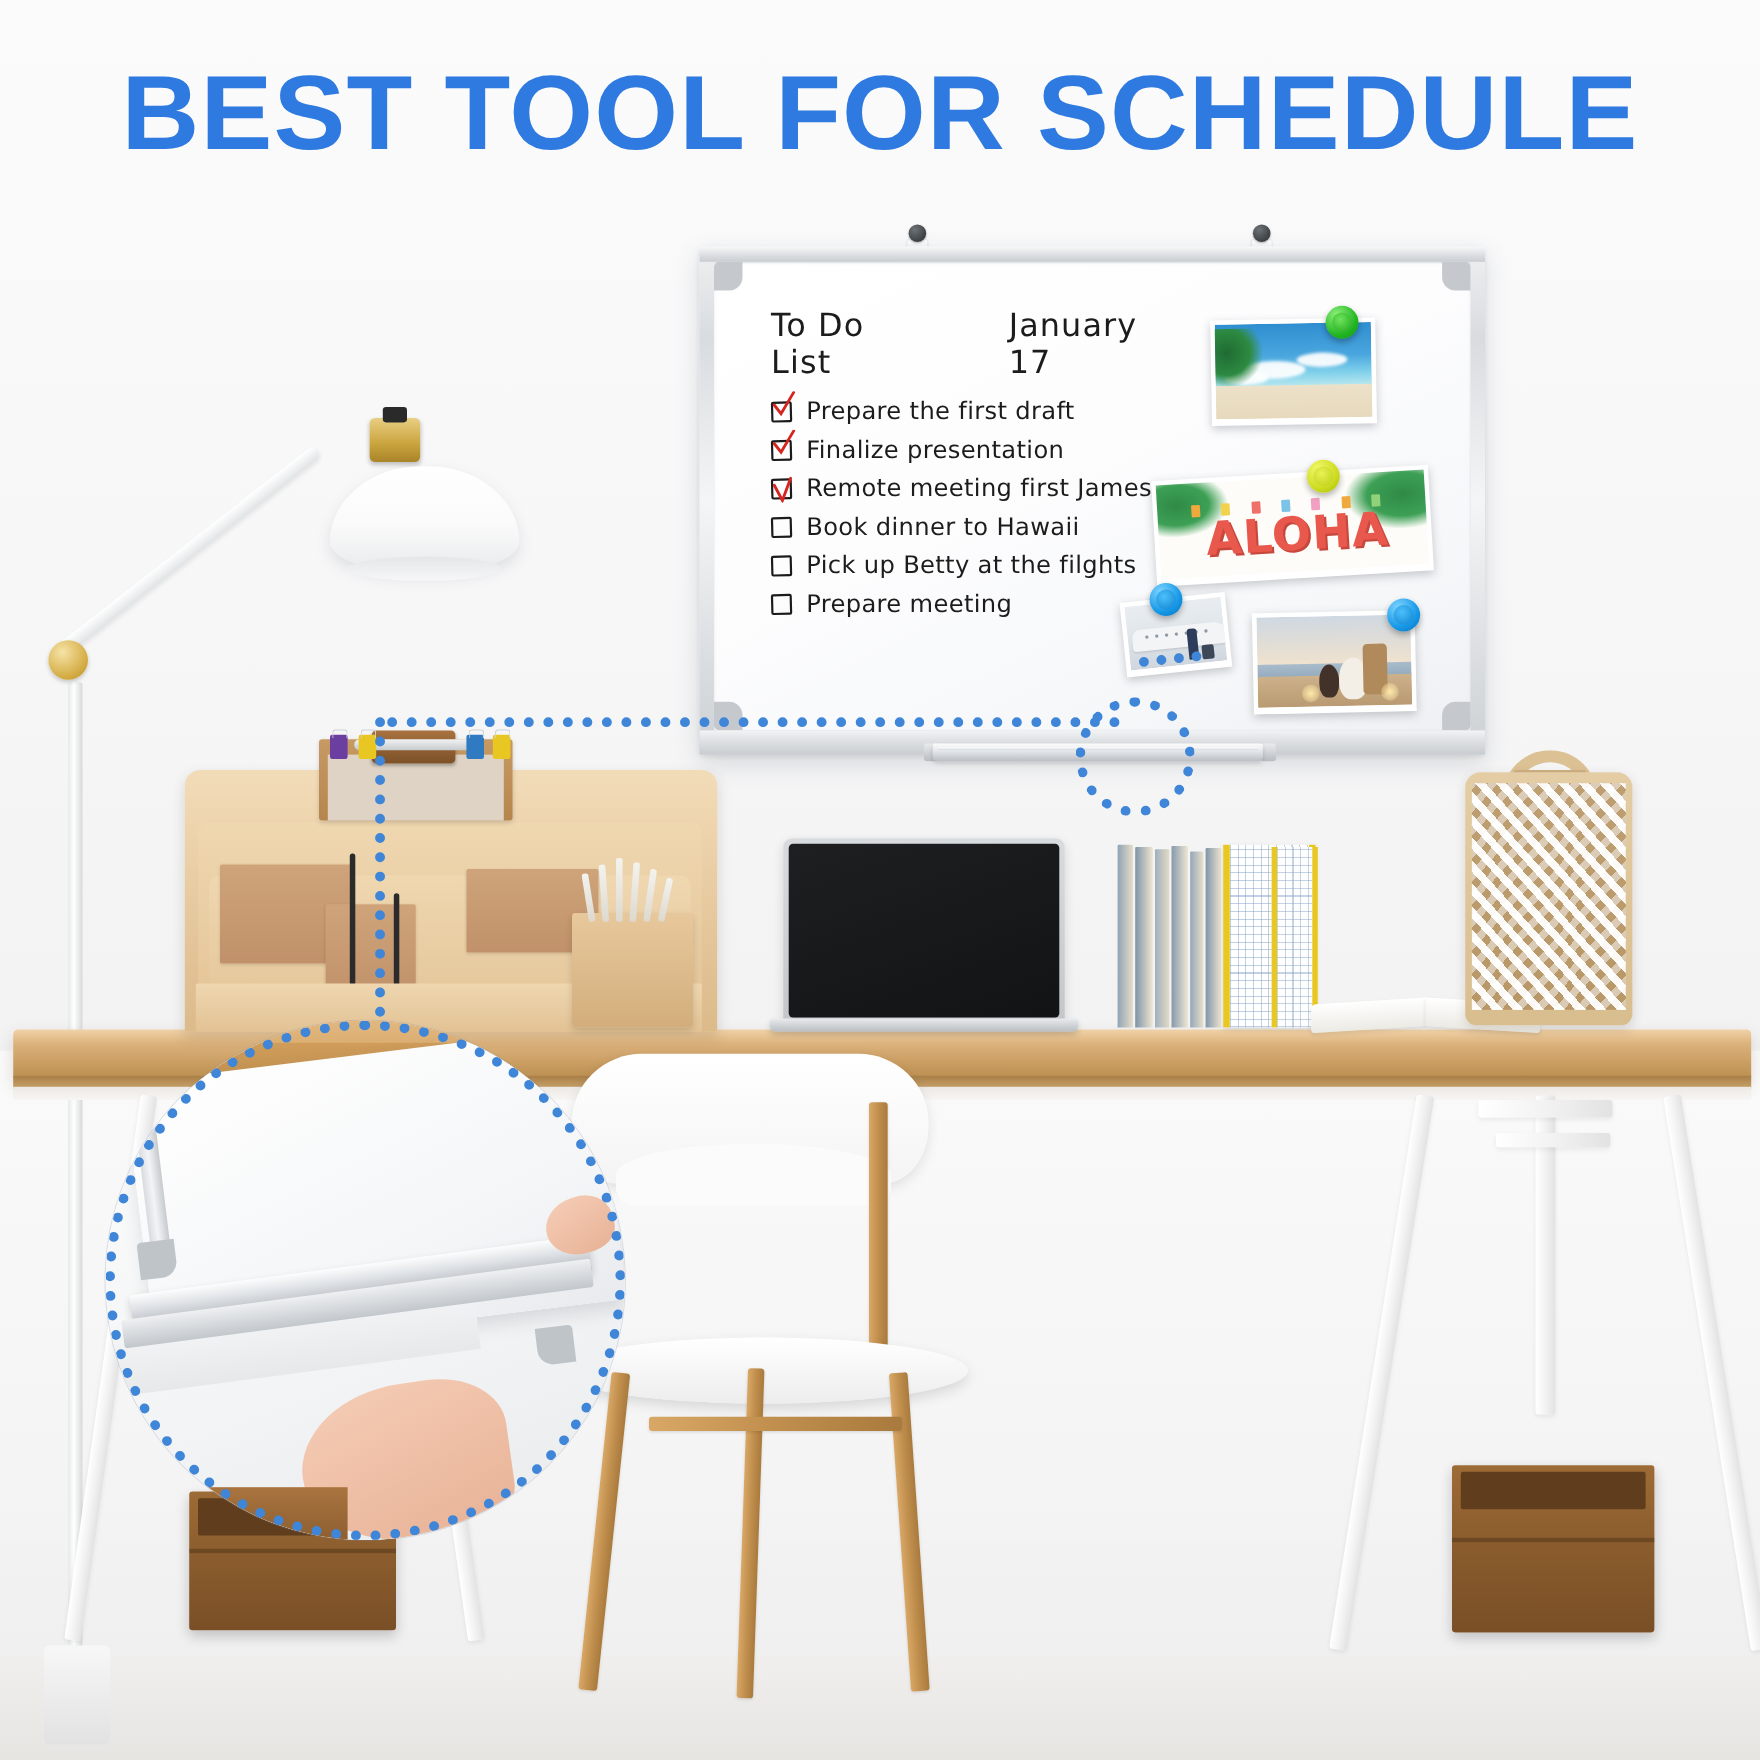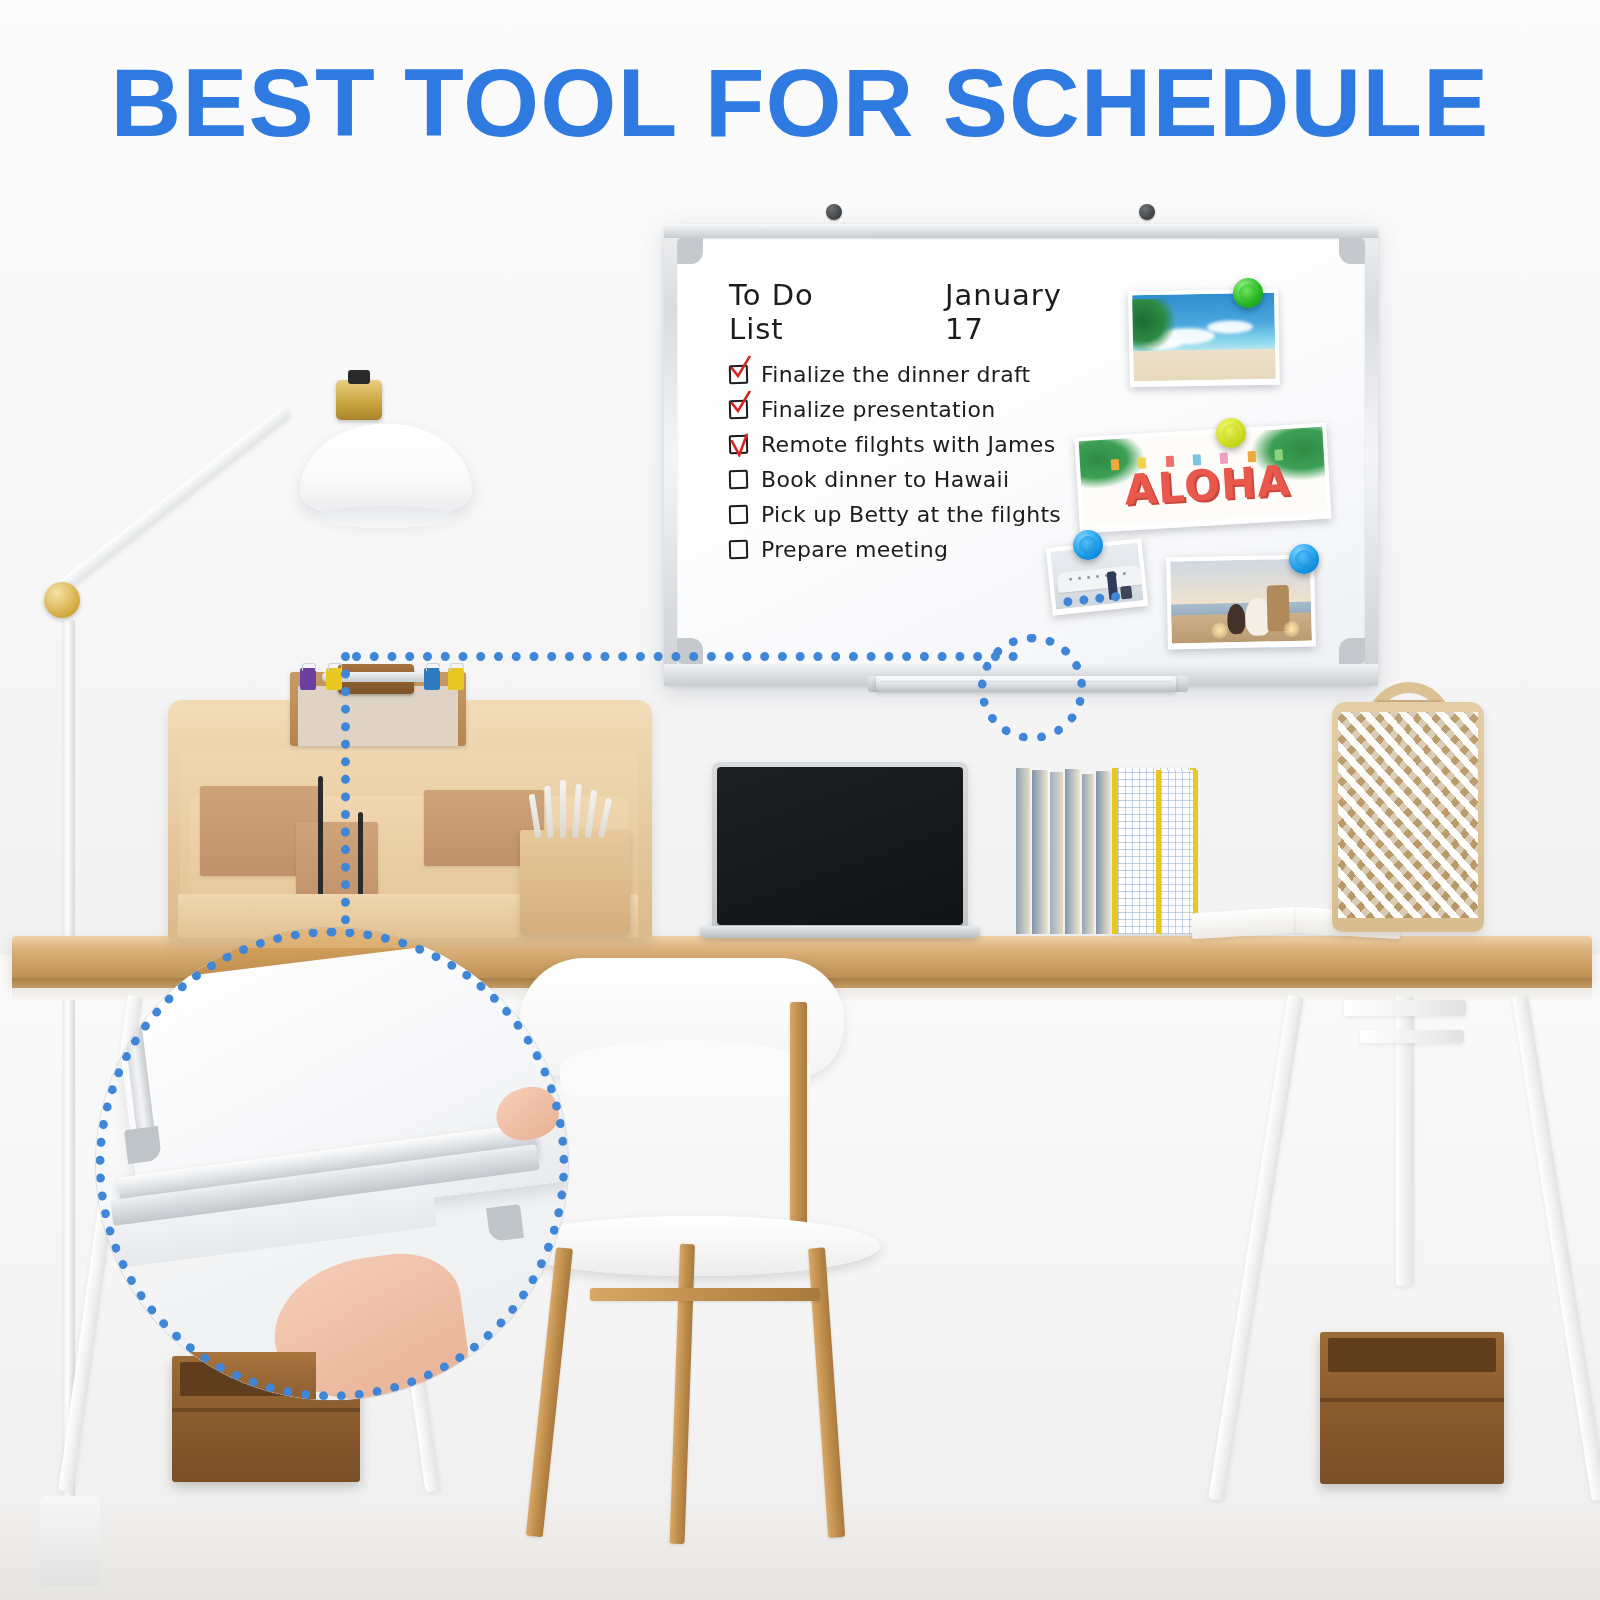--- a/index.html
+++ b/index.html
@@ -31,21 +31,21 @@
   .wall-lower {
     position: absolute; left:0; top: 955px; width:1600px; height: 645px;
     background: linear-gradient(180deg,#fafafa 0%,#f4f4f4 60%,#ededed 100%);
   }
   .floor {
     position:absolute; left:0; top:1505px; width:1600px; height:95px;
     background: linear-gradient(180deg,#f0efed 0%,#e7e5e2 100%);
   }
 
   
-  .wb-wrap { position: absolute; left: 664px; top: 224px; width: 714px; height: 462px; }
+  .wb-wrap { position: absolute; left: 636px; top: 224px; width: 714px; height: 462px; }
   .wb-frame {
     position:absolute; inset:0;
     background: linear-gradient(180deg,#eef0f1 0%,#d9dcdf 18%,#f4f5f6 50%,#ccd0d4 100%);
     border-radius: 5px;
     box-shadow: 0 8px 22px rgba(80,90,100,.18), 0 2px 5px rgba(0,0,0,.08);
     padding: 14px 13px 22px 13px;
   }
   .wb-surface {
     position:relative; width:100%; height:100%;
     background: linear-gradient(155deg,#ffffff 0%,#fdfdfe 42%,#f6f7f9 78%,#eef0f3 100%);
@@ -362,39 +362,39 @@
               <span>To Do List</span>
               <span>January 17</span>
             </div>
 
             <div class="todo-row">
               <span class="cbox">
                 <svg class="tick" viewBox="0 0 22 24">
                   <path d="M2 12 L8 20 L20 1" stroke="#d6241f" stroke-width="2.6" fill="none" stroke-linecap="round"></path>
                 </svg>
               </span>
-              <span class="todo-text">Finalize the dinner draft</span>
+              <span class="todo-text">Prepare the first draft</span>
             </div>
 
             <div class="todo-row">
               <span class="cbox">
                 <svg class="tick" viewBox="0 0 22 24">
                   <path d="M2 12 L8 20 L20 1" stroke="#d6241f" stroke-width="2.6" fill="none" stroke-linecap="round"></path>
                 </svg>
               </span>
               <span class="todo-text">Finalize presentation</span>
             </div>
 
             <div class="todo-row">
               <span class="cbox">
                 <svg class="tick" viewBox="0 0 22 24" style="top:-4px">
                   <path d="M2 8 L9 22 L17 2" stroke="#d6241f" stroke-width="2.6" fill="none" stroke-linecap="round"></path>
                 </svg>
               </span>
-              <span class="todo-text">Remote filghts with James</span>
+              <span class="todo-text">Remote meeting first James</span>
             </div>
 
             <div class="todo-row">
               <span class="cbox"></span>
               <span class="todo-text">Book dinner to Hawaii</span>
             </div>
 
             <div class="todo-row">
               <span class="cbox"></span>
               <span class="todo-text">Pick up Betty at the filghts</span>

